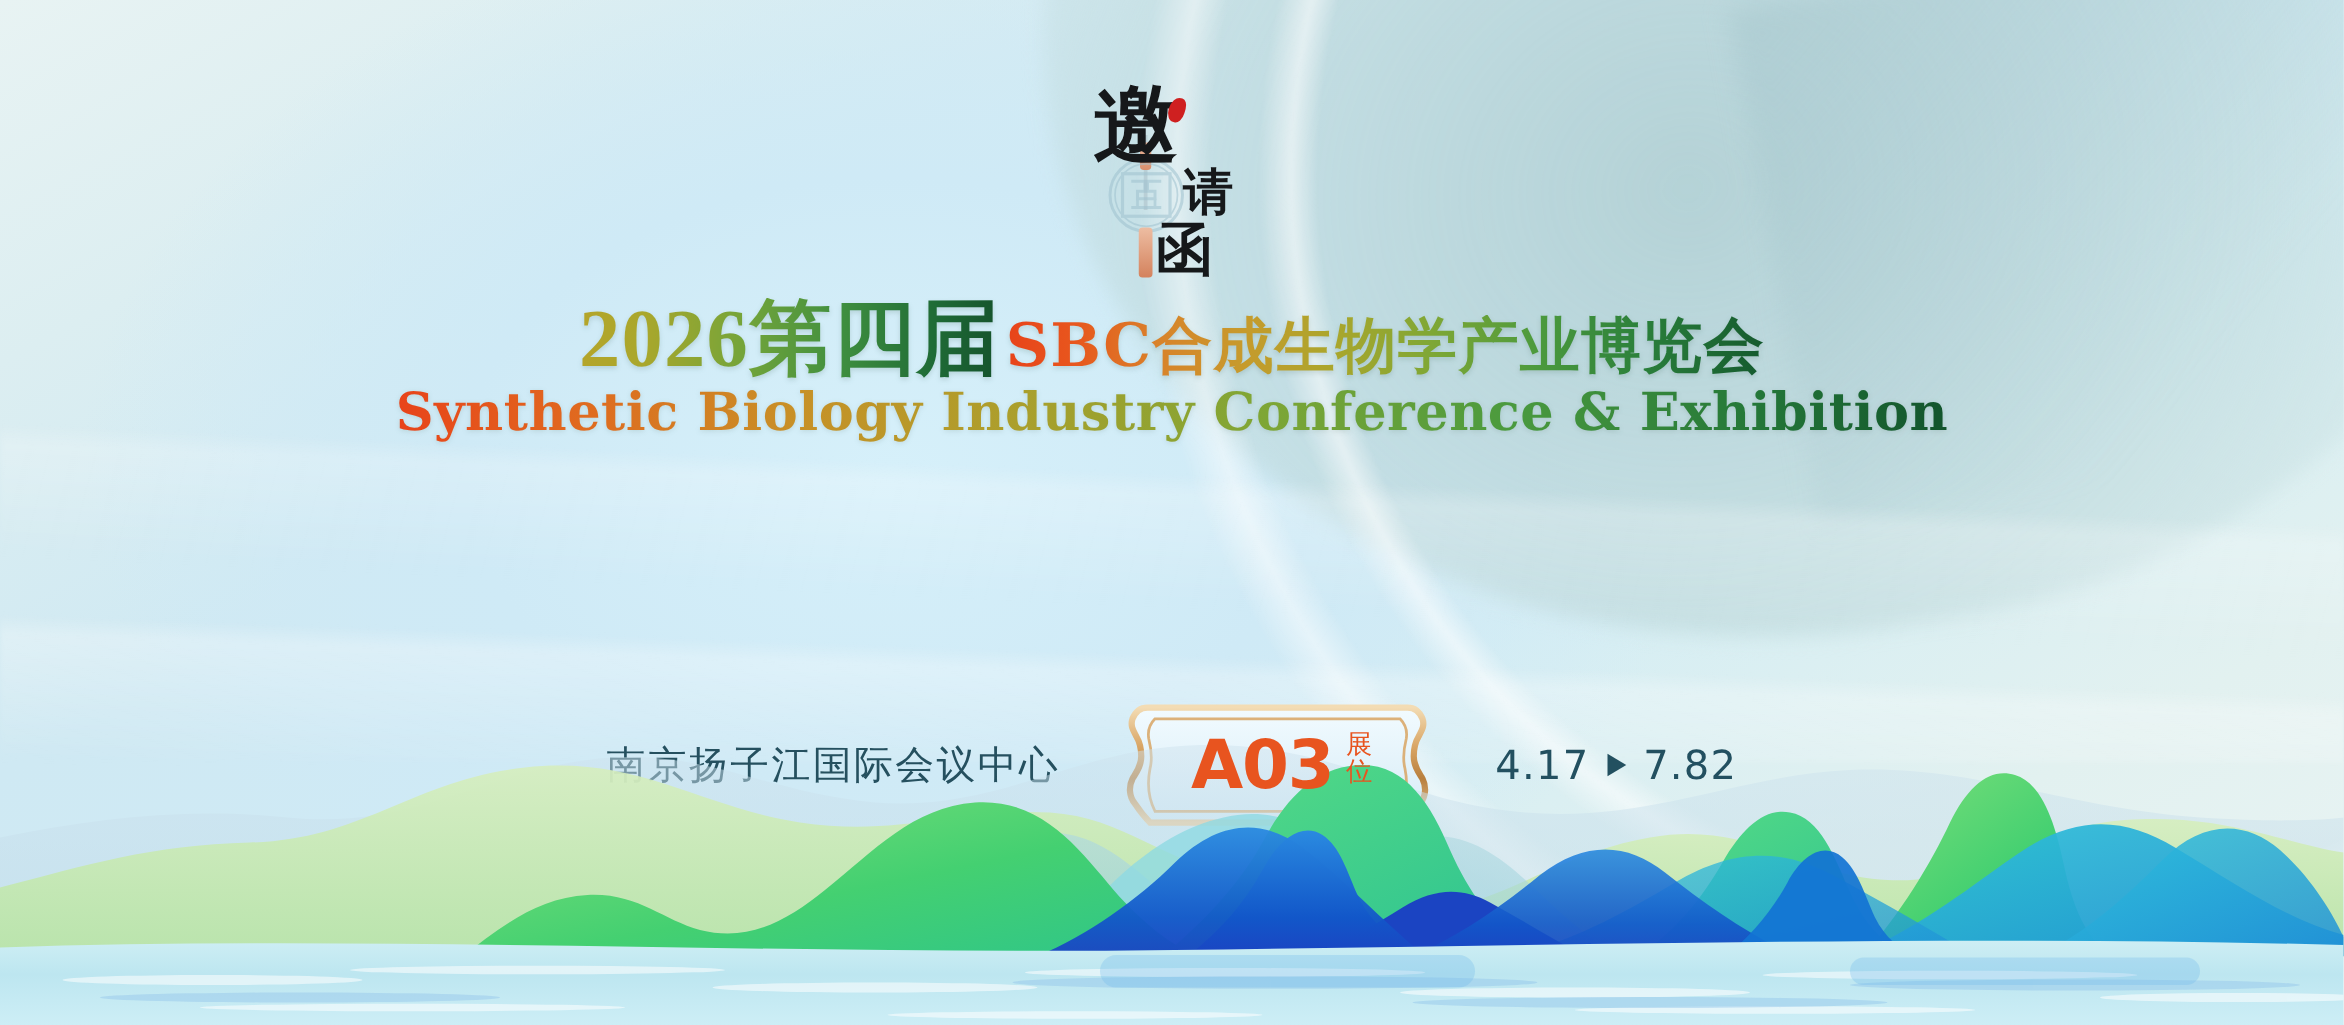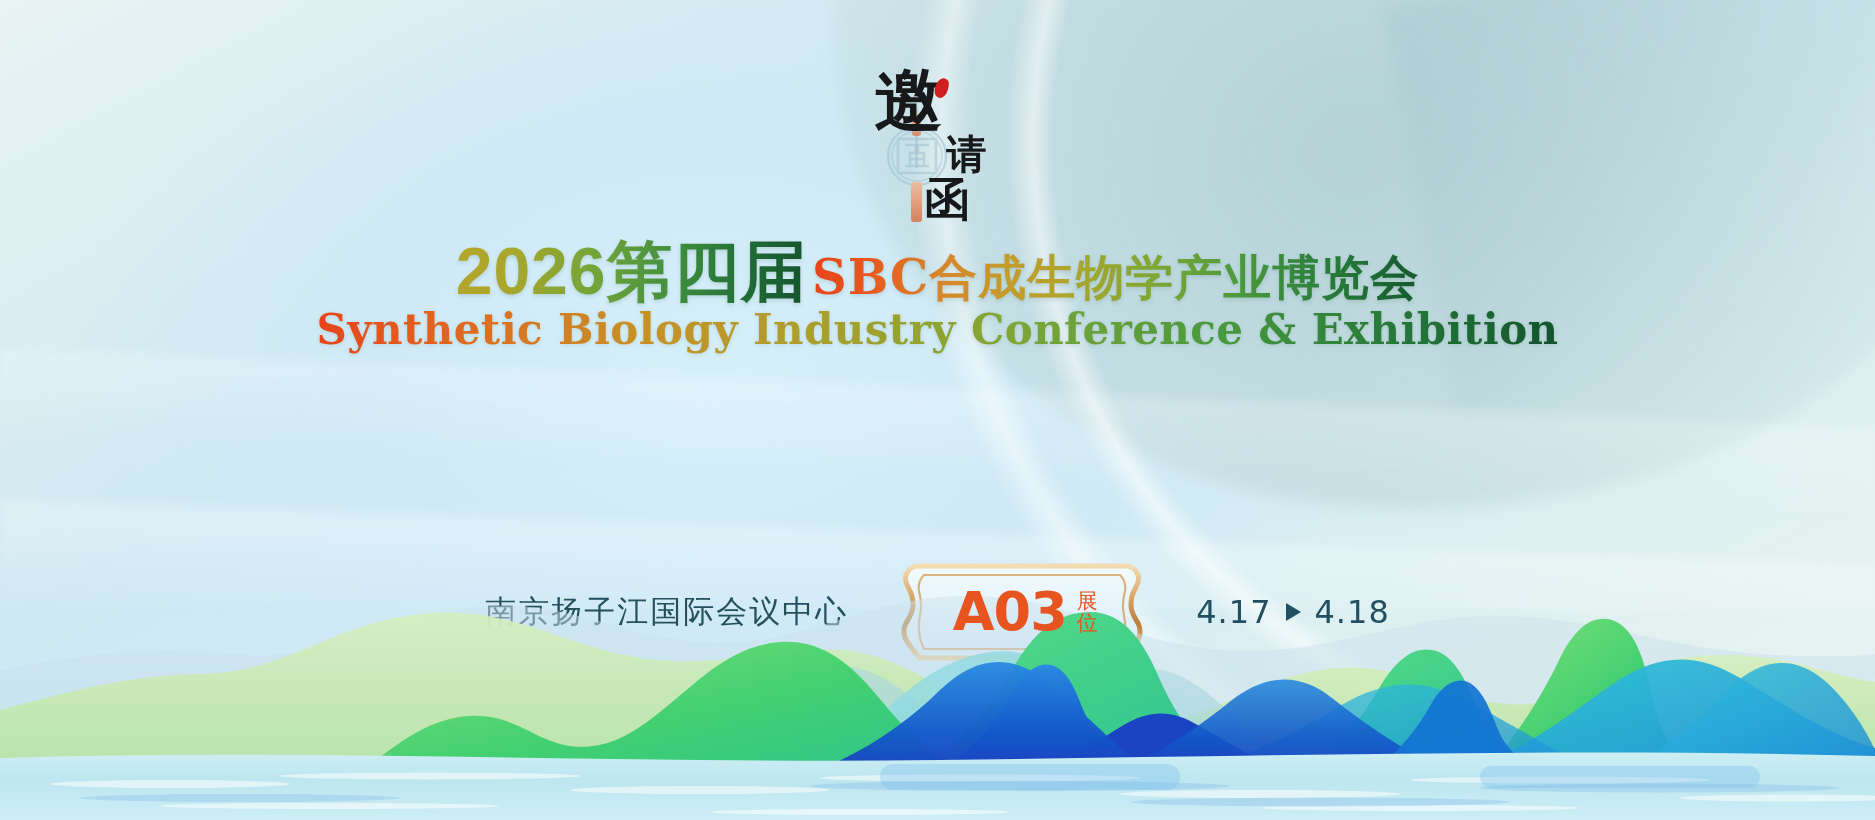--- a/index.html
+++ b/index.html
@@ -60,21 +60,21 @@
   .gz-dot{position:absolute;left:72px;top:6px;width:13px;height:20px;border-radius:60% 40% 50% 50%;
      background:#cf2020;transform:rotate(16deg);}
   .gz-qing{position:absolute;left:84px;top:62px;font-size:40px;line-height:1;color:#16181a;
      font-family:"DejaVu Serif","Liberation Serif",serif;font-weight:700;}
   .gz-han{position:absolute;left:62px;top:104px;font-size:46px;line-height:1;color:#16181a;
      font-family:"DejaVu Serif","Liberation Serif",serif;font-weight:700;}
 
   
   .headline{position:absolute;left:0;right:0;top:238px;text-align:center;}
   .h-line1{
-    font-family:Liberation Sans, sans-serif;
+    font-family:Liberation Serif, serif;
     font-weight:700;font-size:66px;line-height:1.02;letter-spacing:1px;
     background:linear-gradient(92deg,#b5a52a 0%,#a9a72c 16%,#72a43a 40%,#3f8f3f 62%,#1f6b36 84%,#15522c 100%);
     -webkit-background-clip:text;background-clip:text;color:transparent;
     -webkit-text-fill-color:transparent;
     filter:drop-shadow(0 2px 2px rgba(40,80,60,.16));
     display:inline-block;
   }
   .h-line2{
     font-family:"DejaVu Serif","Liberation Serif",serif;
     font-weight:700;font-size:48px;line-height:1.05;letter-spacing:1px;margin-top:-4px;
@@ -99,21 +99,21 @@
     display:flex;align-items:center;justify-content:center;gap:40px;}
   .venue{font-size:31px;color:#25505f;letter-spacing:2px;font-weight:500;
     font-family:"Liberation Sans","DejaVu Sans",sans-serif;}
   .dates{font-size:32px;color:#235060;letter-spacing:1px;display:flex;align-items:center;gap:14px;
     font-family:"DejaVu Sans","Liberation Sans",sans-serif;}
   .tri{width:0;height:0;border-left:15px solid #235060;border-top:9px solid transparent;border-bottom:9px solid transparent;}
 
   
   .badge{position:relative;width:268px;height:98px;display:flex;align-items:center;justify-content:center;}
   .badge svg{position:absolute;inset:0;width:100%;height:100%;overflow:visible;}
-  .badge-text{position:relative;display:flex;align-items:center;gap:10px;z-index:3;padding-left:6px;}
+  .badge-text{position:relative;display:flex;align-items:flex-start;gap:10px;z-index:3;padding-left:6px;}
   .booth-no{font-size:54px;font-weight:800;color:#e8541f;letter-spacing:-1px;line-height:1;
      font-family:"DejaVu Sans","Liberation Sans",sans-serif;}
   .booth-lbl{display:flex;flex-direction:column;font-size:21px;color:#e8541f;line-height:1.06;letter-spacing:0;
      font-family:"Liberation Sans","DejaVu Sans",sans-serif;}
 
   
   .scene{position:absolute;left:0;bottom:0;width:1875px;height:270px;}
   .scene svg{display:block;width:1875px;height:270px;}
 </style>
 </head>
@@ -189,21 +189,21 @@
         <span class="booth-lbl">
           <span>展</span>
           <span>位</span>
         </span>
       </div>
     </div>
 
     <div class="dates">
       <span>4.17</span>
       <span class="tri"></span>
-      <span>4.18</span>
+      <span>7.82</span>
     </div>
   </div>
 
   <div class="scene">
     <svg viewBox="0 0 1875 270" preserveAspectRatio="none">
       <defs>
         <linearGradient id="gFar" x1="0" y1="0" x2="0" y2="1">
           <stop offset="0%" stop-color="#cfe3ee" stop-opacity=".9"></stop>
           <stop offset="100%" stop-color="#bcd8e6" stop-opacity=".8"></stop>
         </linearGradient>

